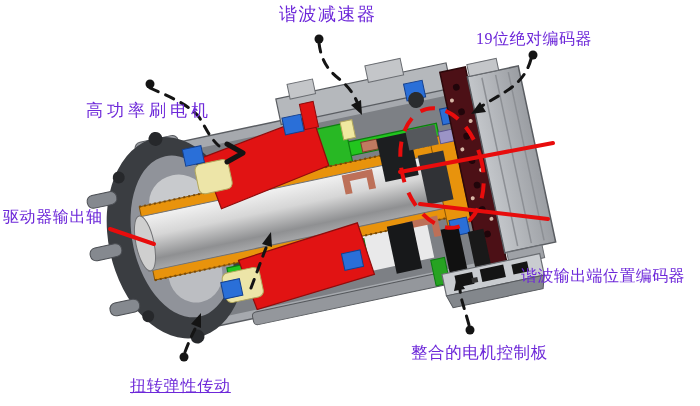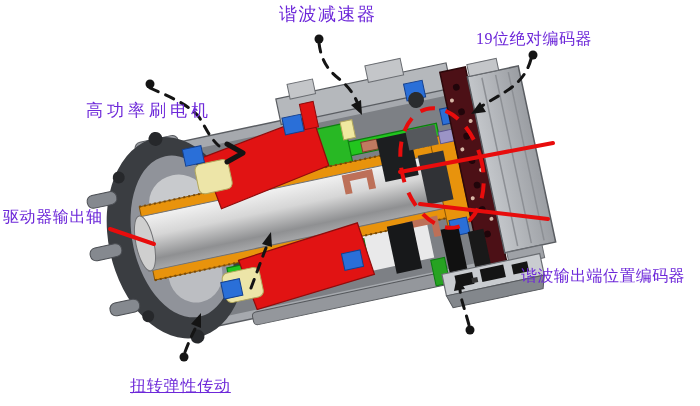--- a/index.html
+++ b/index.html
@@ -206,13 +206,14 @@
     </g>
   </g>
 </svg>
 
   <div class="lbl lbl-brush">高功率刷电机</div>
   <div class="lbl lbl-harm">谐波减速器</div>
   <div class="lbl lbl-abs">19位绝对编码器</div>
   <div class="lbl lbl-harmenc">谐波输出端位置编码器</div>
   <div class="lbl lbl-driver">驱动器输出轴</div>
   <div class="lbl lbl-torsion">扭转弹性传动</div>
+  <div class="lbl lbl-ctrl">整合的电机控制板</div>
 </div>
 
 </body></html>

